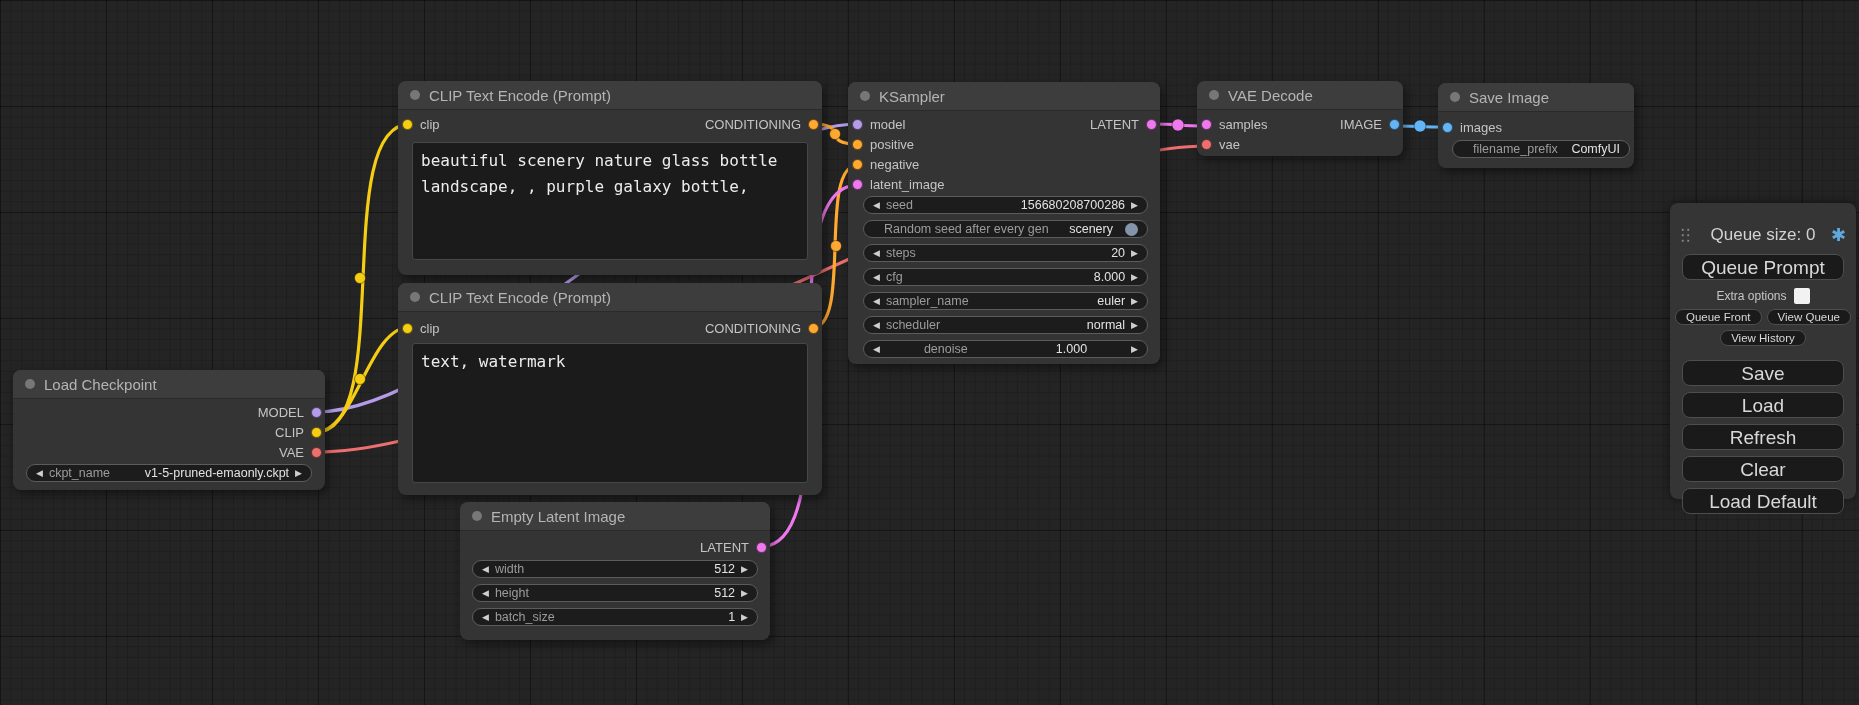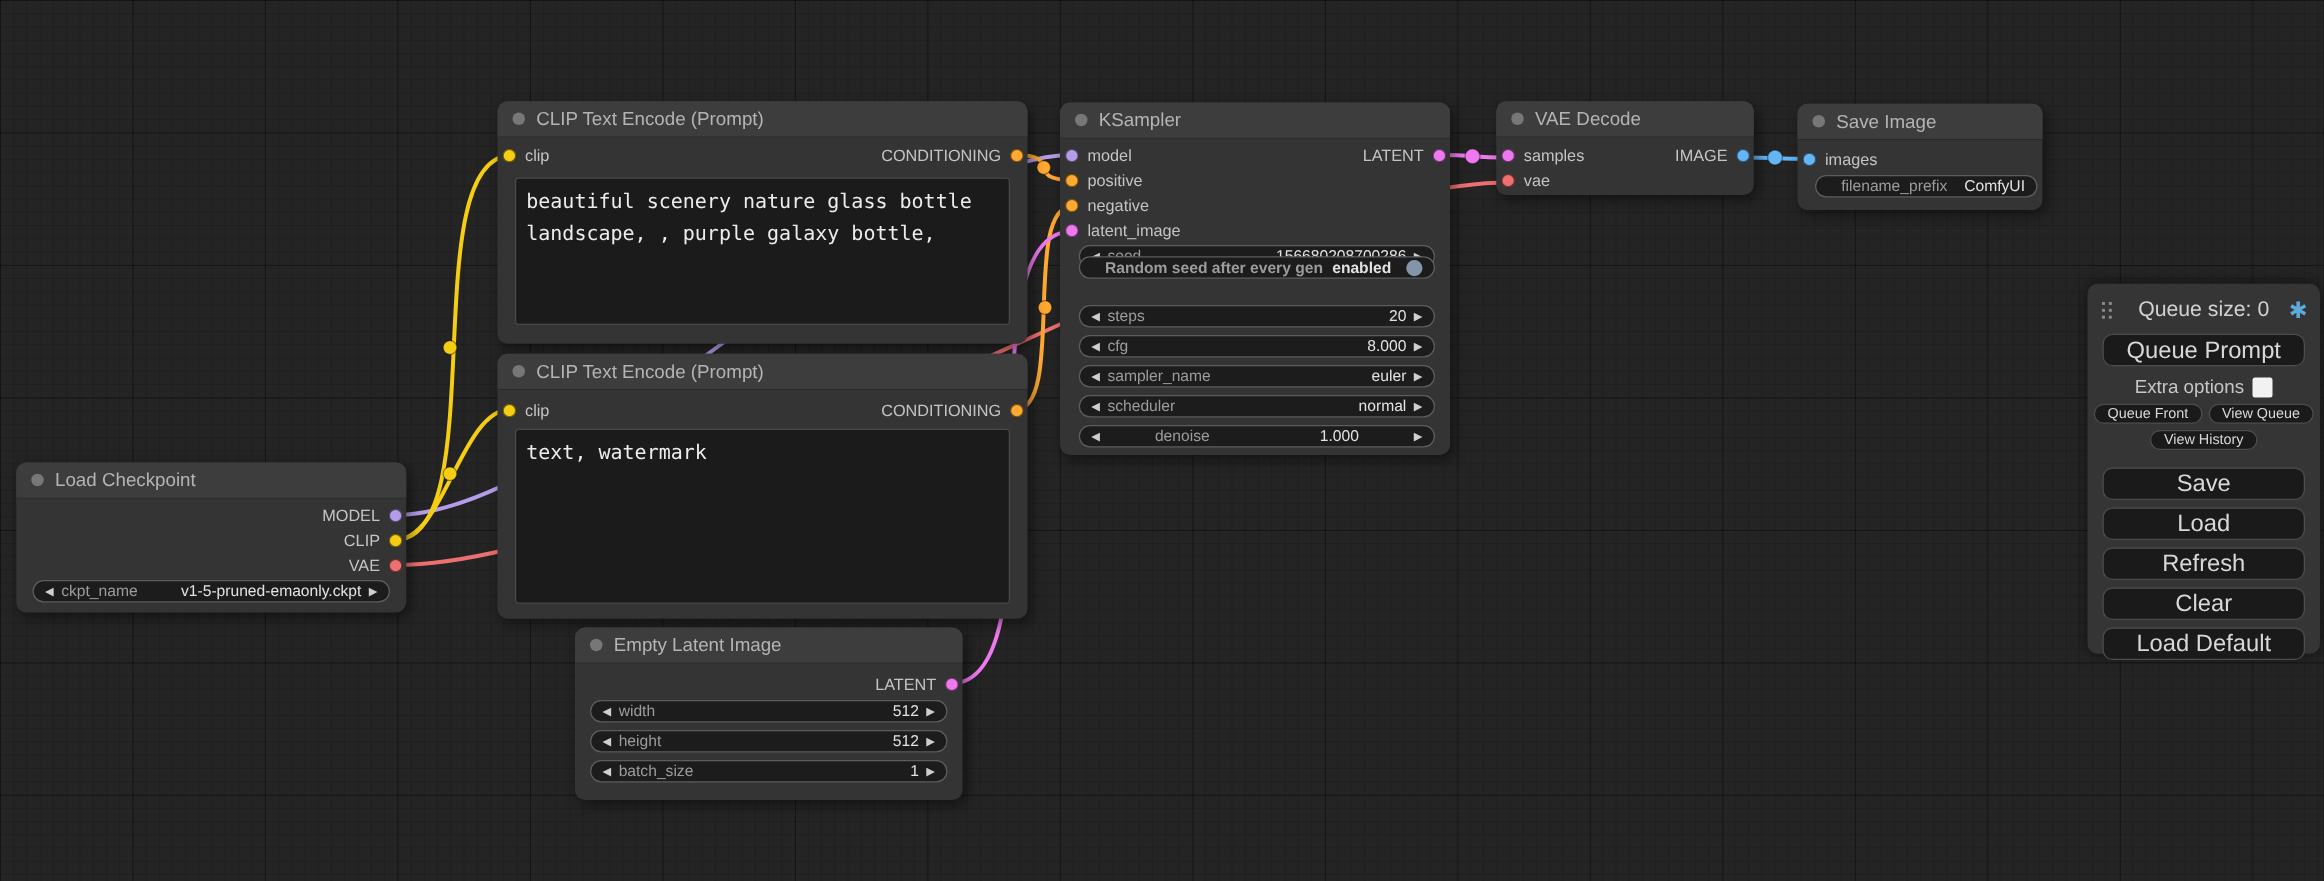--- a/index.html
+++ b/index.html
@@ -46,37 +46,37 @@
   .prompt{
     position:absolute; box-sizing:border-box; background:#1b1b1b;
     border:1px solid #474747; border-radius:3px; padding:5px 8px;
     font-family:"DejaVu Sans Mono",monospace; font-size:16px; line-height:1.6;
     color:#ececec; white-space:pre-wrap; overflow:hidden;
   }
   
   #menu{
     position:absolute; z-index:3; left:1670px; top:203px; width:186px; height:296px;
     background:#353535; border-radius:8px; box-shadow:0 0 12px rgba(0,0,0,.5);
-    box-sizing:border-box; padding-top:8px; color:#cfcfcf;margin-top:24px;
+    box-sizing:border-box; padding-top:19px; color:#cfcfcf;
   }
   .mhead{height:26px; display:flex; align-items:center; padding:0 10px;}
   .drag-dots{
     width:11px; height:16px; margin-right:4px;
     background:radial-gradient(#8a8a8a 1.3px, transparent 1.4px) 0 0 / 5.5px 5.5px;
   }
   .qsize{flex:1; text-align:center; font-size:17px; color:#d2d2d2;}
   .gear{color:#5FA8DC; font-size:18px; line-height:1; cursor:pointer;}
   .btn{
     display:block; background:#1a1a1a; border:1.5px solid #4d4d4d; color:#d8d8d8;
     border-radius:8px; text-align:center; box-sizing:border-box; cursor:pointer;
     font-family:"Liberation Sans",sans-serif;
   }
   .btn.big{width:162px; height:26px; margin:0 auto 6px auto; font-size:19px; line-height:23px;}
   .btn.small{height:16px; font-size:11.5px; line-height:13px; border-width:1px; border-radius:9px; padding:0 10px; display:inline-block;}
-  .extras{margin-top:8px; display:flex; align-items:center; justify-content:center; gap:7px; font-size:15px; color:#c6c6c6;}
+  .extras{margin-top:8px; display:flex; align-items:center; justify-content:center; gap:7px; font-size:12px; color:#c6c6c6;}
   .chk{width:16px;height:16px;background:#f2f2f2;border-radius:2px;}
   .smallrow{margin-top:5px; display:flex; justify-content:center; gap:5px;}
   .stack{margin-top:14px;}
 </style>
 </head>
 <body>
 
 <div id="canvas">
 
   <svg id="links" width="1859" height="705">
@@ -184,23 +184,23 @@
       <span class="pdot c-latent"></span>
       <span>LATENT</span>
     </div>
 
     <div class="widget" style="left:15px;top:114px;width:285px;">
       <span class="arr l"></span>
       <span>seed</span>
       <span class="wval">156680208700286</span>
       <span class="arr r"></span>
     </div>
-    <div class="widget noarrow" style="left:15px;top:123px;width:285px;font-weight:bold;">
+    <div class="widget noarrow" style="left:15px;top:138px;width:285px;">
       <span>Random seed after every gen</span>
-      <span class="wval">enabled</span>
+      <span class="wval">scenery</span>
       <span class="toggle"></span>
     </div>
     <div class="widget" style="left:15px;top:162px;width:285px;">
       <span class="arr l"></span>
       <span>steps</span>
       <span class="wval">20</span>
       <span class="arr r"></span>
     </div>
     <div class="widget" style="left:15px;top:186px;width:285px;">
       <span class="arr l"></span>

